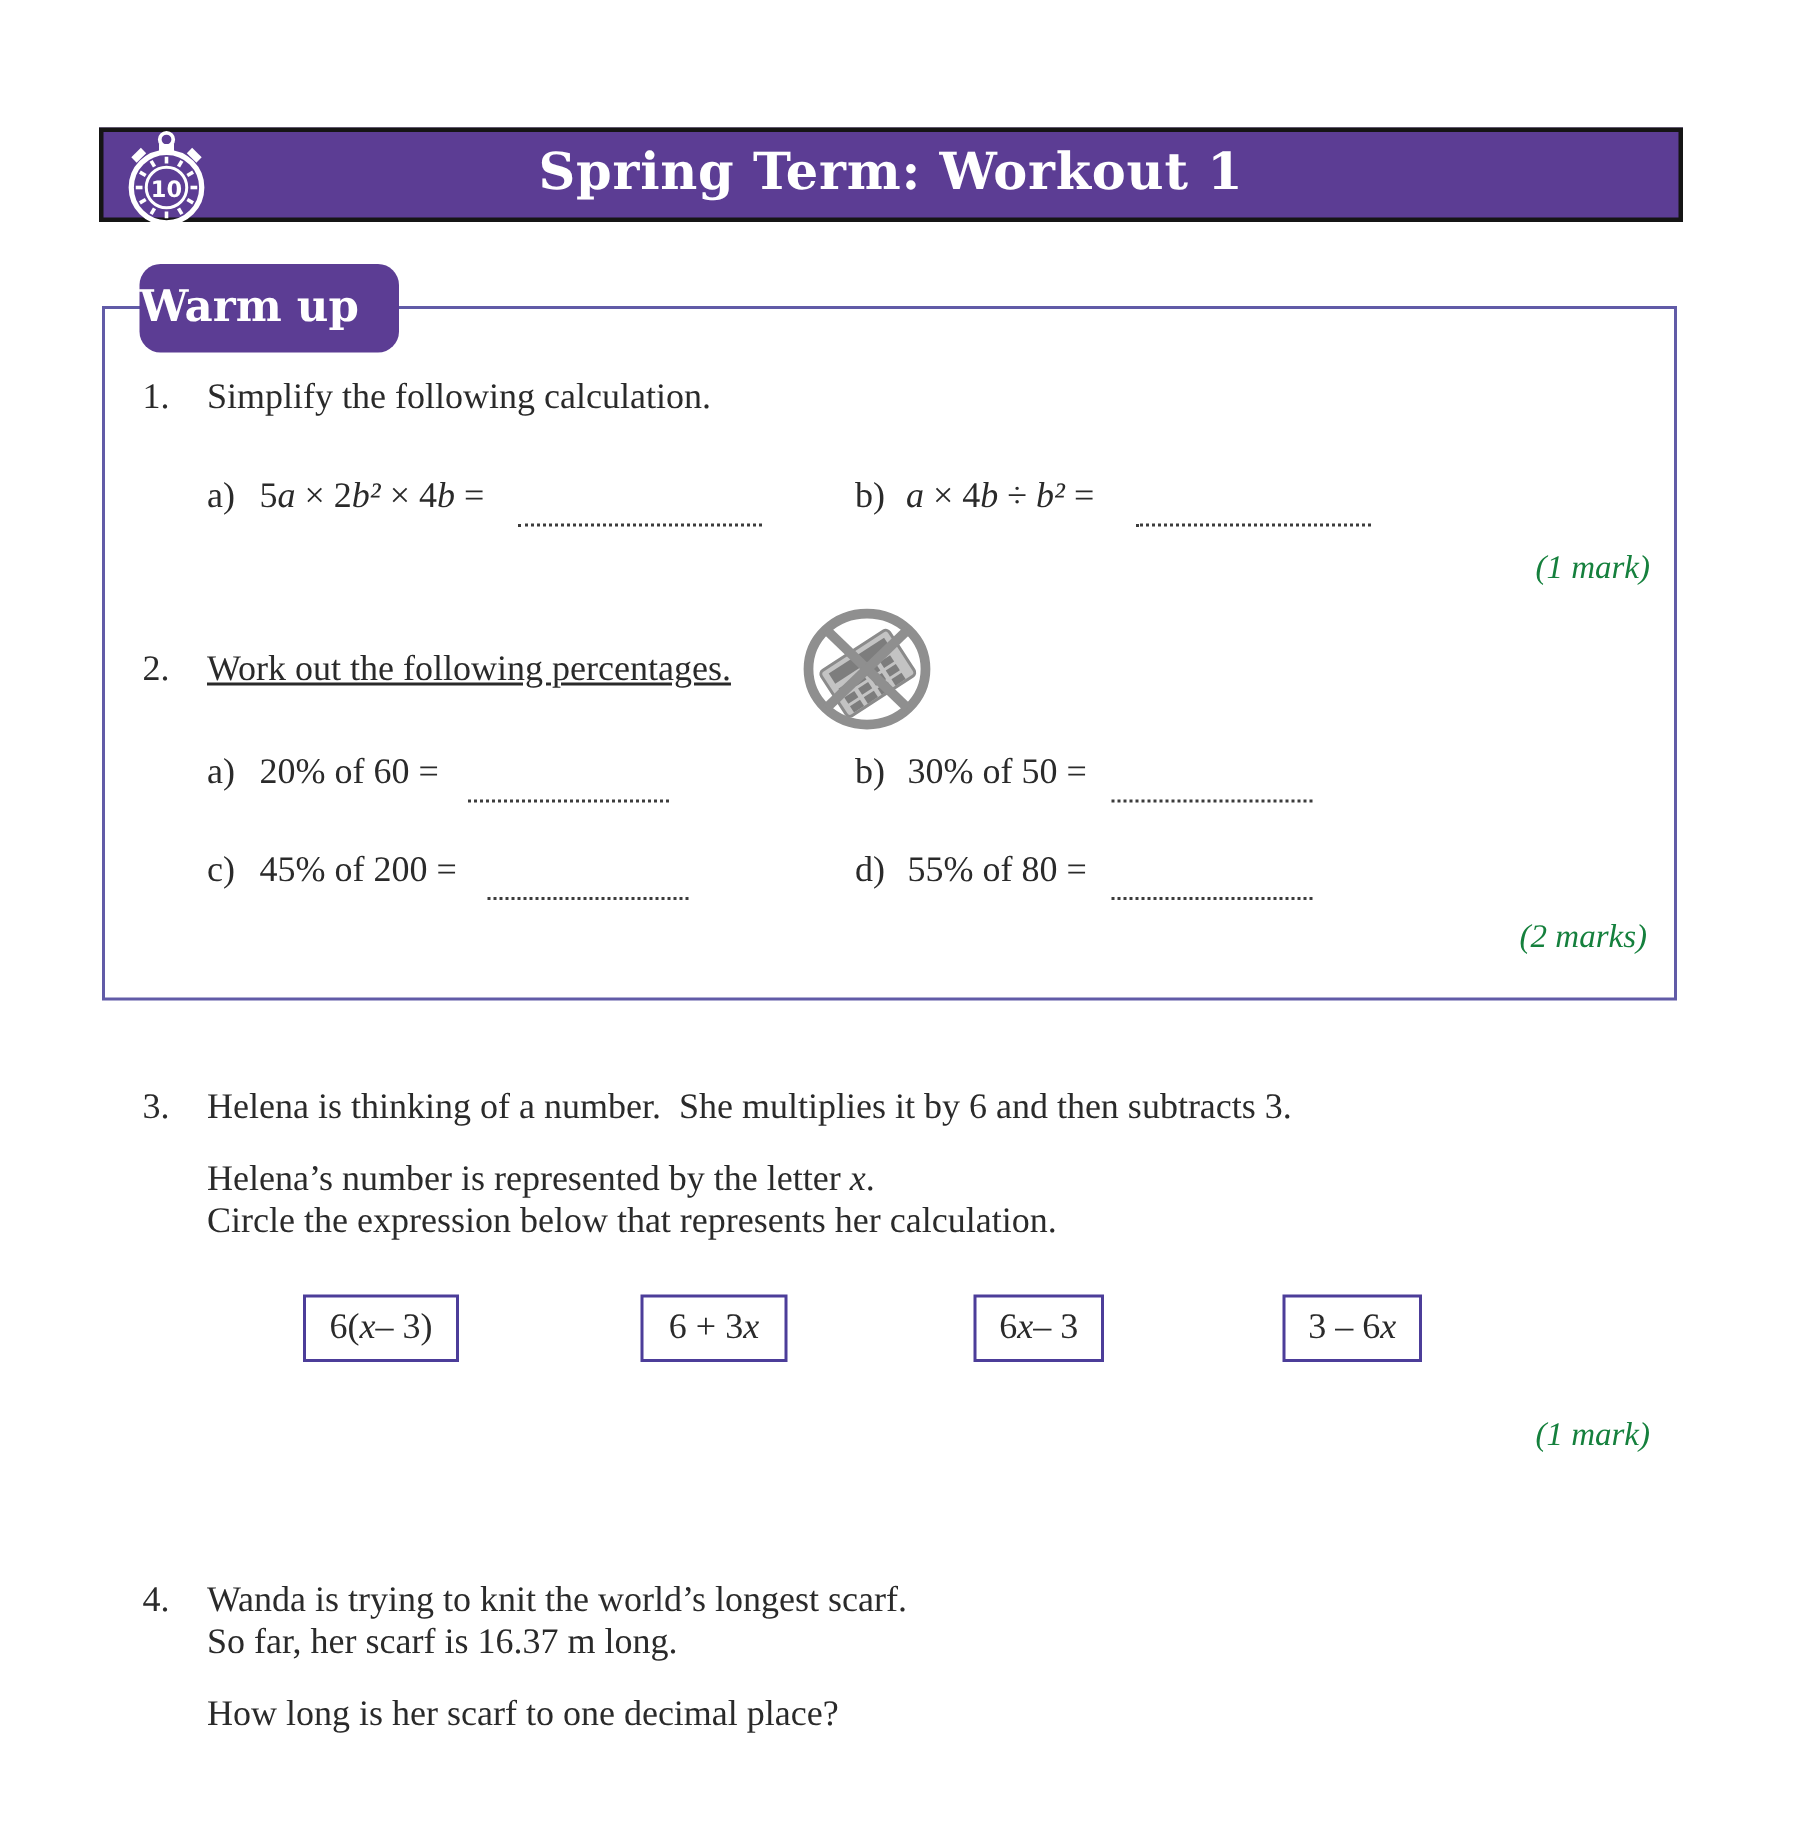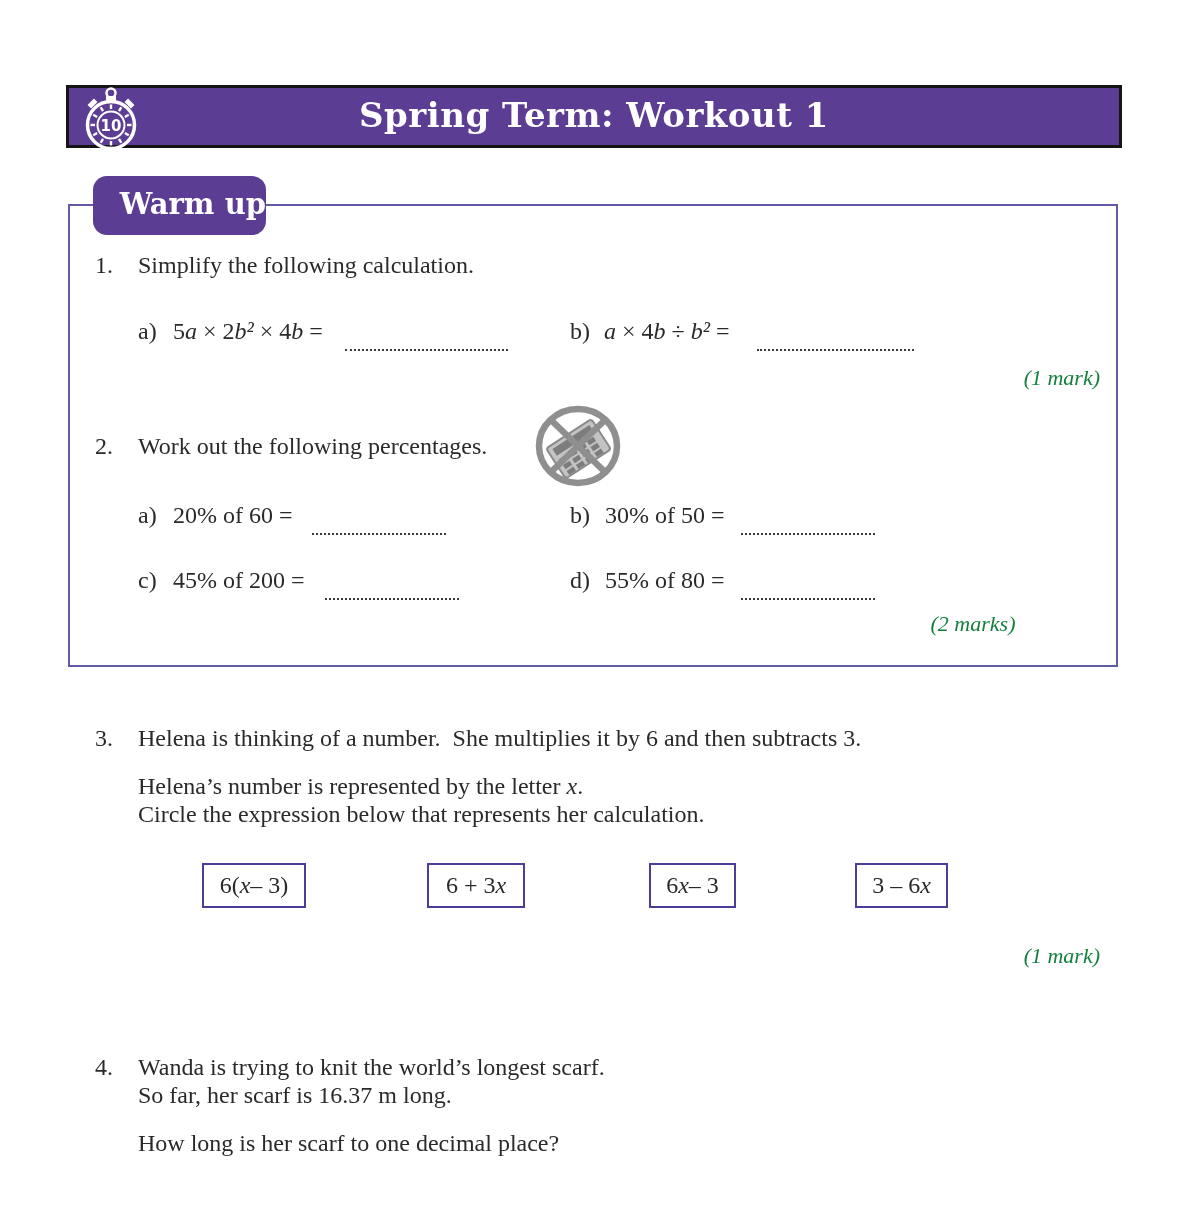--- a/index.html
+++ b/index.html
@@ -21,21 +21,21 @@
   }
   .stopwatch { position:absolute; left:11px; top:-4px; }
 
   
   .warm-box {
     left:68px; top:204px; width:1050px; height:463px; box-sizing:border-box;
     border:2px solid var(--boxb,#615ba7); background:transparent;
   }
   .warm-badge {
     left:93px; top:176px; width:173px; height:59px; background:var(--purple,#5c3d94);
-    border-radius:14px; display:flex; align-items:center; justify-content:flex-end; z-index:2;
+    border-radius:14px; display:flex; align-items:center; justify-content:flex-start; z-index:2;
   }
   .warm-badge span {
     color:#ffffff; font-family:"DejaVu Serif", serif; font-weight:bold; font-size:29px;
     padding-bottom:4px;
   }
 
   .t { position:absolute; font-size:24px; line-height:28px; white-space:nowrap; }
   .marks { position:absolute; font-style:italic; font-size:22px; color:#15803d;
            width:202px; text-align:right; white-space:nowrap; }
   .var { font-style:italic; }
@@ -100,21 +100,21 @@
   <span class="t" style="left:173px; top:317px;"><span>5</span><span class="var">a</span><span> × 2</span><span class="var">b²</span><span> × 4</span><span class="var">b</span><span> =</span></span>
   <span class="dots" style="left:345px; top:325px; width:163px;"></span>
 
   <span class="t" style="left:570px; top:317px;">b)</span>
   <span class="t" style="left:604px; top:317px;"><span class="var">a</span><span> × 4</span><span class="var">b</span><span> ÷ </span><span class="var">b²</span><span> =</span></span>
   <span class="dots" style="left:757px; top:325px; width:157px;"></span>
 
   <span class="marks" style="left:898px; top:365px;">(1 mark)</span>
 
   <span class="t" style="left:95px; top:432px;">2.</span>
-  <span class="t" style="left:138px; top:432px;">Work out the following percentages.</span>
+  <span class="t" style="left:138px; top:432px;text-decoration:underline;">Work out the following percentages.</span>
 
   <svg class="nocalc" width="94" height="84" viewBox="0 0 94 84">
     <g transform="rotate(-33 47 44)">
       <rect x="20" y="27" width="54" height="36" rx="3" fill="#c3c3c3" stroke="#8b8b8b" stroke-width="2"></rect>
       <rect x="25" y="31" width="44" height="8" fill="#7d7d7d"></rect>
       <g fill="#7d7d7d">
         <rect x="25" y="43" width="8" height="5"></rect>
           <rect x="36" y="43" width="8" height="5"></rect>
           <rect x="47" y="43" width="8" height="5"></rect>
           <rect x="58" y="43" width="8" height="5"></rect>
@@ -142,21 +142,21 @@
   <span class="dots" style="left:741px; top:509px; width:134px;"></span>
 
   <span class="t" style="left:138px; top:566px;">c)</span>
   <span class="t" style="left:173px; top:566px;">45% of 200 =</span>
   <span class="dots" style="left:325px; top:574px; width:134px;"></span>
 
   <span class="t" style="left:570px; top:566px;">d)</span>
   <span class="t" style="left:605px; top:566px;">55% of 80 =</span>
   <span class="dots" style="left:741px; top:574px; width:134px;"></span>
 
-  <span class="marks" style="left:872px; top:611px;text-align:center;">(2 marks)</span>
+  <span class="marks" style="left:896px; top:611px;">(2 marks)</span>
 
   <span class="t" style="left:95px; top:724px;">3.</span>
   <span class="t" style="left:138px; top:724px;">Helena is thinking of a number.&nbsp; She multiplies it by 6 and then subtracts 3.</span>
   <span class="t" style="left:138px; top:800px;">Circle the expression below that represents her calculation.</span>
   <span class="t" style="left:138px; top:772px;"><span>Helena’s number is represented by the letter </span><span class="var">x</span><span>.</span></span>
 
   <div class="opt-box" id="opt-0">
       <span>6(</span>
       <span class="var">x</span>
       <span> – 3)</span>

